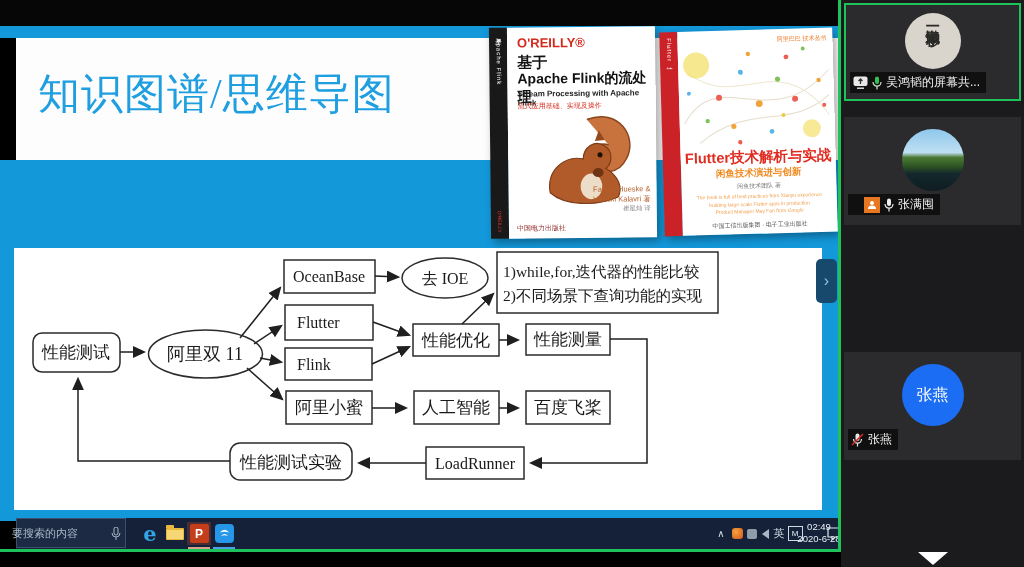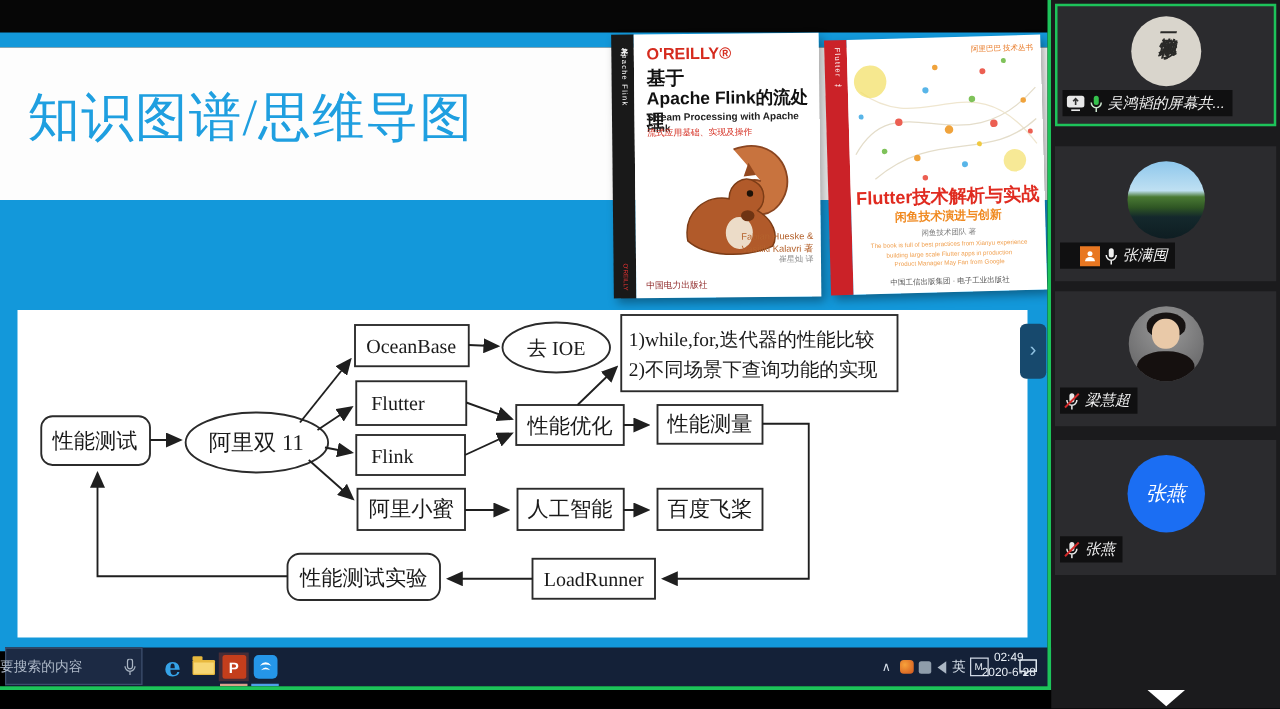--- a/index.html
+++ b/index.html
@@ -3,21 +3,21 @@
 <meta charset="utf-8">
 <style>
   html,body{margin:0;padding:0;background:#000;}
   #stage{position:relative;width:1024px;height:567px;background:#000;overflow:hidden;
          font-family:"Liberation Sans",sans-serif;}
 
   
   .share{position:absolute;left:0;top:0;width:838px;height:552px;background:#000;}
   .topbar{position:absolute;left:0;top:0;width:838px;height:26px;background:#060606;}
   .bluestrip{position:absolute;left:0;top:26px;width:838px;height:12px;background:#1398da;}
-  .titleband{position:absolute;left:0;top:38px;width:838px;height:122px;background:#fdfdfd;}
+  .titleband{position:absolute;left:16px;top:38px;width:838px;height:122px;background:#fdfdfd;}
   .slide-title{position:absolute;left:22px;top:28px;font-family:"Liberation Serif",serif;
                font-size:42px;color:#1f9fe0;letter-spacing:1px;}
   .bluemain{position:absolute;left:0;top:160px;width:838px;height:361px;background:#1398da;}
   .diagram-box{position:absolute;left:14px;top:248px;width:808px;height:262px;background:#fff;}
   .diagram-box svg{display:block;}
   .dg-label{font-family:"Liberation Serif",serif;fill:#1a1a1a;}
 
   
   .book{position:absolute;display:flex;box-shadow:3px 4px 8px rgba(0,0,0,.35);}
   .book1{left:490px;top:27px;width:166px;height:211px;transform:rotate(-.6deg);}
@@ -49,21 +49,21 @@
   .b2-pub{position:absolute;left:0;bottom:4px;width:100%;text-align:center;font-size:6px;color:#555;}
 
   
   .collapse-tab{position:absolute;left:816px;top:259px;width:21px;height:44px;background:#17496d;
                 border-radius:5px;color:#8fc1e0;font-size:16px;display:flex;align-items:center;
                 justify-content:center;cursor:pointer;}
   .gb-right{position:absolute;left:838px;top:0;width:3px;height:552px;background:#1dc35a;}
   .gb-bottom{position:absolute;left:0;top:549px;width:841px;height:3px;background:#1dc35a;}
 
   
-  .taskbar{position:absolute;left:4px;top:518px;width:838px;height:31px;background:#142138;}
+  .taskbar{position:absolute;left:16px;top:518px;width:838px;height:31px;background:#142138;}
   .tb-search{position:absolute;left:0;top:0;width:110px;height:30px;background:#1c2a44;
              border:1px solid #3c4f6d;box-sizing:border-box;display:flex;align-items:center;}
   .tb-search-text{color:#aeb9c8;font-size:11px;white-space:nowrap;overflow:hidden;
                   margin-left:-5px;width:88px;}
   .tb-ico{position:absolute;top:4px;width:24px;height:23px;display:flex;align-items:center;
           justify-content:center;}
   .edge-e{color:#35a3e8;font-size:21px;font-weight:bold;font-family:"DejaVu Serif",serif;}
   .folder{width:18px;height:12px;background:#e8b93e;border-radius:1px;position:relative;}
   .folder:before{content:"";position:absolute;left:0;top:-3px;width:8px;height:3px;background:#e8b93e;
                  border-radius:1px 1px 0 0;}
@@ -76,21 +76,21 @@
   .ul{position:absolute;bottom:0;height:2px;width:22px;}
   .tray-item{position:absolute;top:0;height:31px;display:flex;align-items:center;justify-content:center;
              color:#d5dee8;}
   .clock{position:absolute;left:775px;top:3px;width:56px;text-align:center;color:#e8eef5;
          font-size:9.5px;line-height:1.25;}
   .mbadge{width:13px;height:13px;border:1px solid #cfd8e3;font-size:8px;color:#e8eef5;
           display:flex;align-items:center;justify-content:center;}
 
   
   .sidebar{position:absolute;left:841px;top:0;width:183px;height:567px;background:#1b1b1d;}
-  .tile{position:absolute;left:3px;width:177px;background:#2b2b2e;overflow:hidden;cursor:pointer;font-style:italic;}
+  .tile{position:absolute;left:3px;width:177px;background:#2b2b2e;overflow:hidden;cursor:pointer;}
   .tile-active{border:2px solid #1dc35a;box-sizing:border-box;}
   .avatar{position:absolute;left:50%;transform:translateX(-50%);border-radius:50%;overflow:hidden;}
   .av-callig{background:#d9d5cc;display:flex;align-items:center;justify-content:center;}
   .callig-txt{writing-mode:vertical-rl;font-family:"Liberation Serif",serif;font-weight:bold;
               font-size:14px;color:#2a2a28;height:46px;line-height:1.1;letter-spacing:1px;}
   .av-scene{background:linear-gradient(180deg,#8ec7ec 0%,#bfe0f2 38%,#4a7a33 46%,#2e5524 60%,#14282c 72%,#0e1d22 100%);}
   .av-blue{display:flex;align-items:center;justify-content:center;color:#fff;font-size:16px;}
   .av-port{position:relative;}
   .av-head{position:absolute;left:50%;top:16%;transform:translateX(-50%);width:38%;height:40%;
            background:#e9c9a8;border-radius:45%;}
@@ -349,46 +349,31 @@
             </svg>
         </span>
         <svg width="10" height="14" viewBox="0 0 10 14">
           <rect x="3" y="0.5" width="4" height="7.5" rx="2" fill="#f0f0f0"></rect>
           <path d="M1 6 a4 4.2 0 0 0 8 0 M5 10.5 v3" fill="none" stroke="#f0f0f0" stroke-width="1.2"></path>
         </svg>
         <span class="name-txt">张满囤</span>
       </div>
     </div>
 
-    <div class="tile" style="top:233px;height:108px;">
-      <div class="avatar av-port" style="top:12px;width:60px;height:60px;background:radial-gradient(circle at 50% 30%,#9a9a9a,#5c5c5e);">
-        <div class="av-hair"></div>
-        <div class="av-head"></div>
-        <div class="av-body"></div>
+
+    <div class="tile" style="top:352px;height:108px;">
+      <div class="avatar av-blue" style="top:12px;width:62px;height:62px;background:#1b6ef3;">
+        <span>张燕</span>
       </div>
       <div class="name-tag" style="bottom:10px;">
         <svg width="13" height="14" viewBox="0 0 13 14">
           <rect x="4.5" y="0.5" width="4" height="7.5" rx="2" fill="#e8e8e8"></rect>
           <path d="M2.5 6 a4 4.2 0 0 0 8 0 M6.5 10.5 v3" fill="none" stroke="#e8e8e8" stroke-width="1.2"></path>
           <line x1="1" y1="12" x2="12" y2="1" stroke="#d22a2a" stroke-width="1.6"></line>
         </svg>
-        <span class="name-txt">梁慧超</span>
-      </div>
-    </div>
-
-    <div class="tile" style="top:352px;height:108px;">
-      <div class="avatar av-blue" style="top:12px;width:62px;height:62px;background:#1b6ef3;">
-        <span>张燕</span>
-      </div>
-      <div class="name-tag" style="bottom:10px;">
-        <svg width="13" height="14" viewBox="0 0 13 14">
-          <rect x="4.5" y="0.5" width="4" height="7.5" rx="2" fill="#e8e8e8"></rect>
-          <path d="M2.5 6 a4 4.2 0 0 0 8 0 M6.5 10.5 v3" fill="none" stroke="#e8e8e8" stroke-width="1.2"></path>
-          <line x1="1" y1="12" x2="12" y2="1" stroke="#d22a2a" stroke-width="1.6"></line>
-        </svg>
         <span class="name-txt">张燕</span>
       </div>
     </div>
 
 
     <div class="scroll-tri"></div>
   </div>
 </div>
 
 </body></html>

